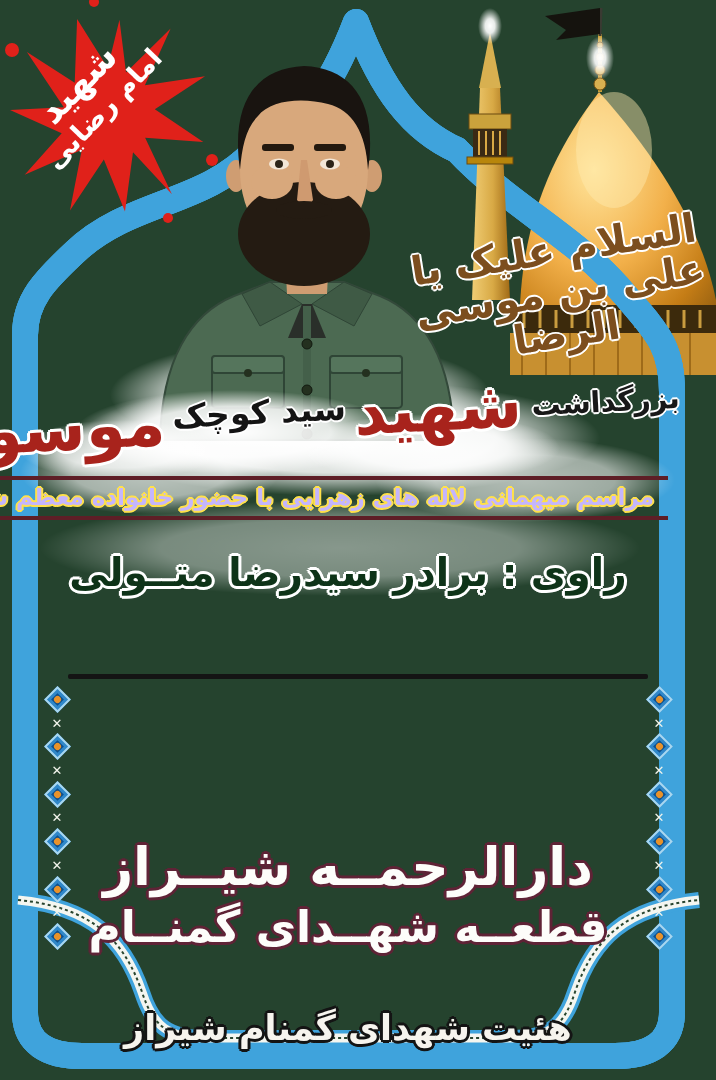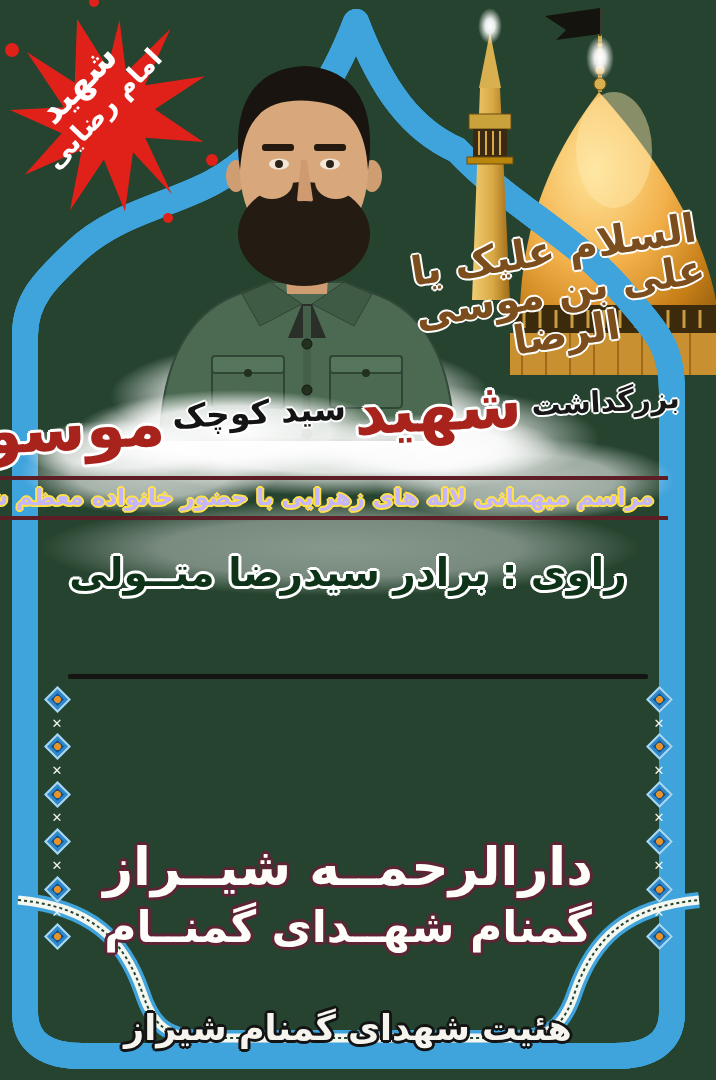--- a/index.html
+++ b/index.html
@@ -284,21 +284,21 @@
 
   <div class="tline narrator ow">راوی : برادر سیدرضا متــولی</div>
 
 
   <div class="divider"></div>
 
 
 
   <div class="tline venue1 om">دارالرحمــه شیــراز</div>
 
-  <div class="tline venue2 om">گمنام شهــدای گمنــام</div>
+  <div class="tline venue2 om">قطعــه شهــدای گمنــام</div>
 
   <div class="tline organizer ob">هئیت شهدای گمنام شیراز</div>
 
   <div class="ornament left">
       <span class="dm"></span>
       <span class="xm">✕</span>
       <span class="dm"></span>
       <span class="xm">✕</span>
       <span class="dm"></span>
       <span class="xm">✕</span>

